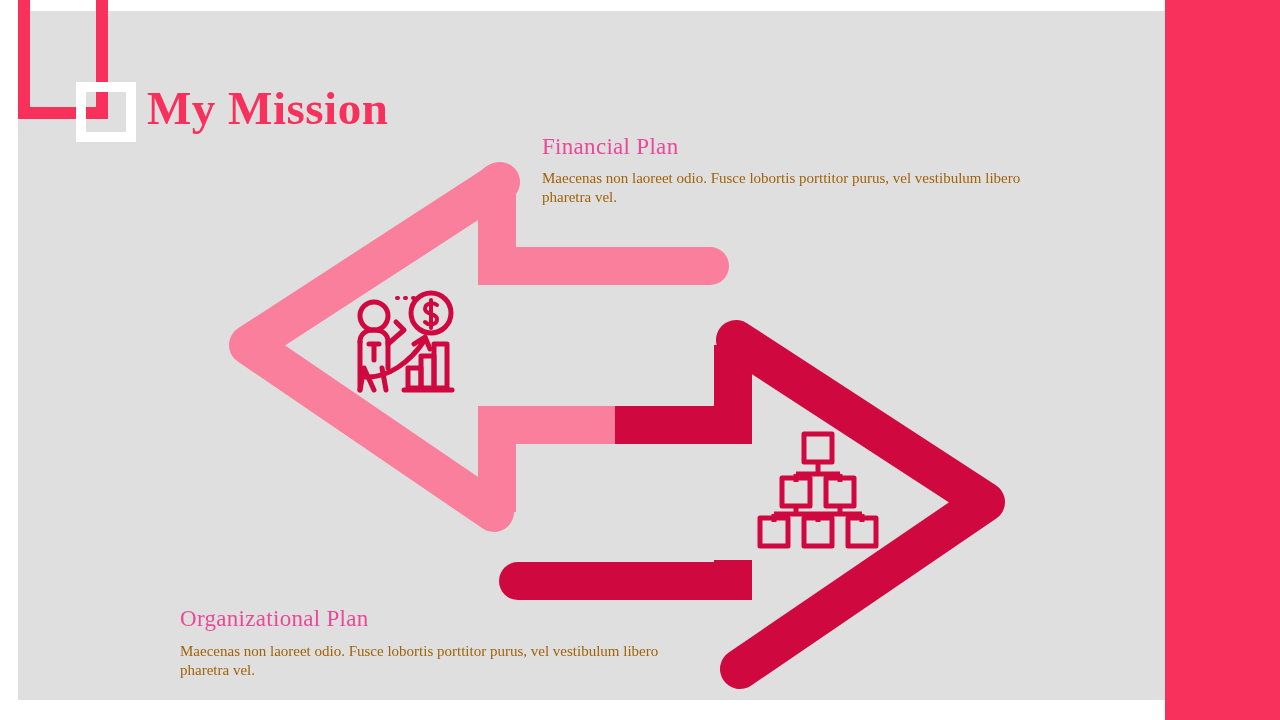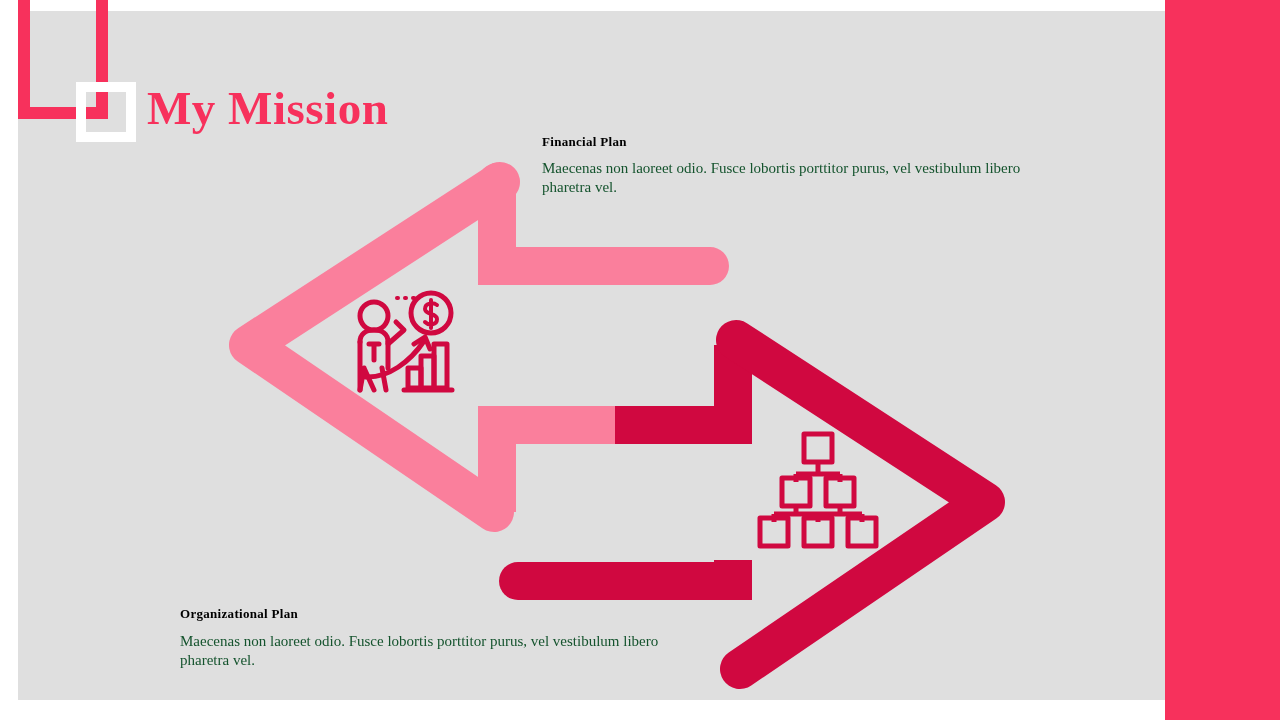--- a/index.html
+++ b/index.html
@@ -79,30 +79,30 @@
     top: 0;
     width: 1280px;
     height: 720px;
     pointer-events: none;
   }
 
   
   .text-block { position: absolute; }
 
   .block-title {
-    font-size: 13px;
-    font-weight: bold;
-    color: #000000;
+    font-size: 23px;
+    font-weight: normal;
+    color: #ec4899;
     margin-bottom: 9px;
     letter-spacing: 0.3px;
   }
 
   .block-body {
     font-size: 15px;
-    color: #14532d;
+    color: #a16207;
     line-height: 1.25;
   }
 
   #financial-text {
     left: 542px;
     top: 134px;
     width: 520px;
     text-align: left;
   }
 

